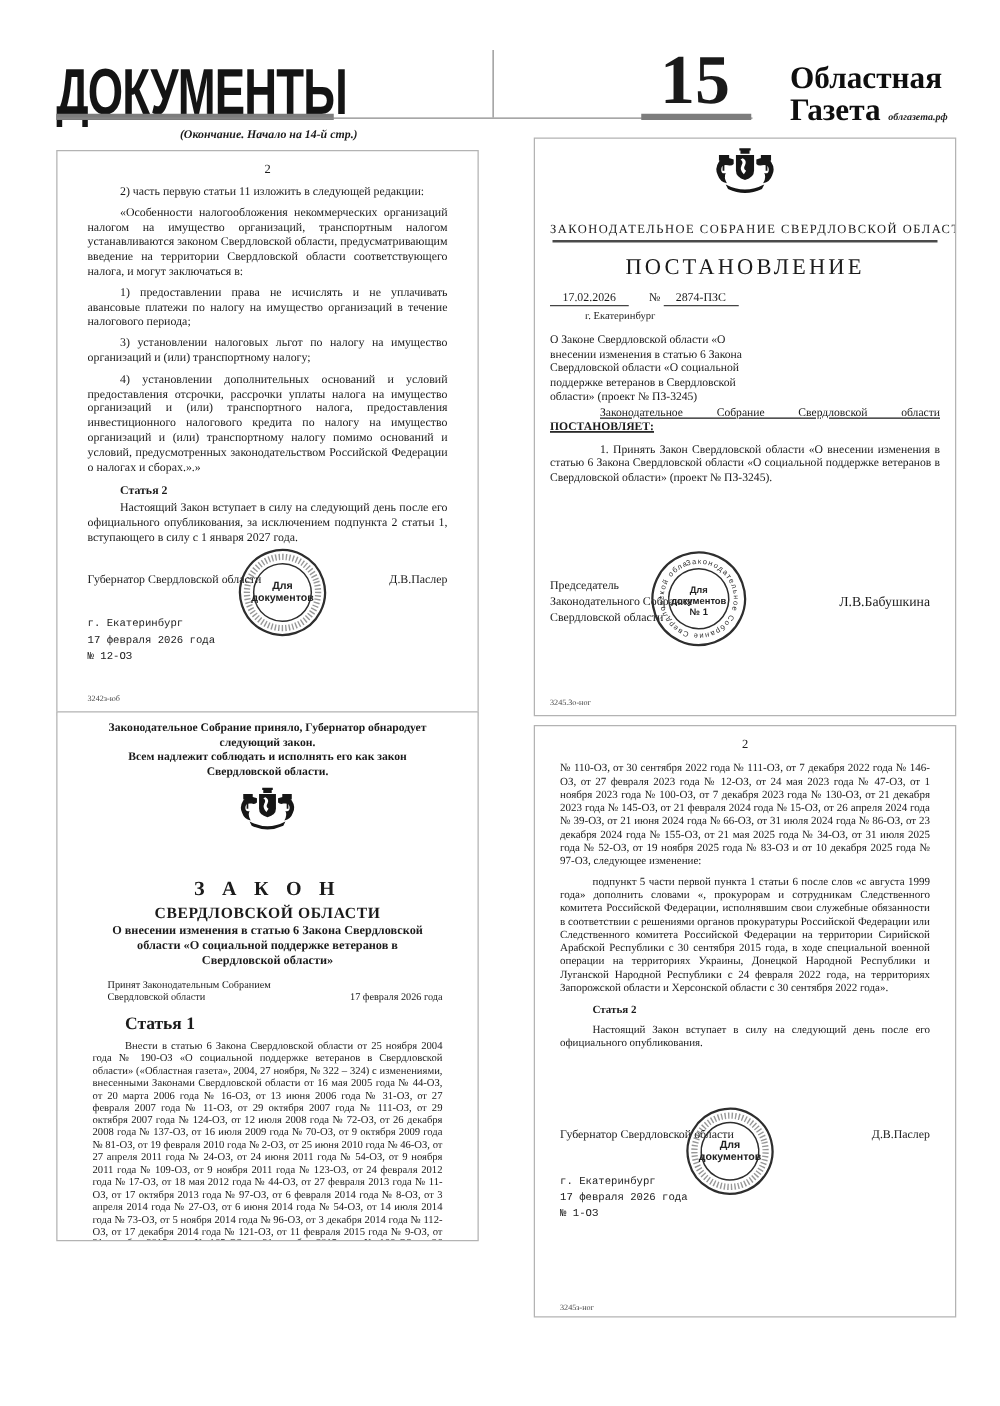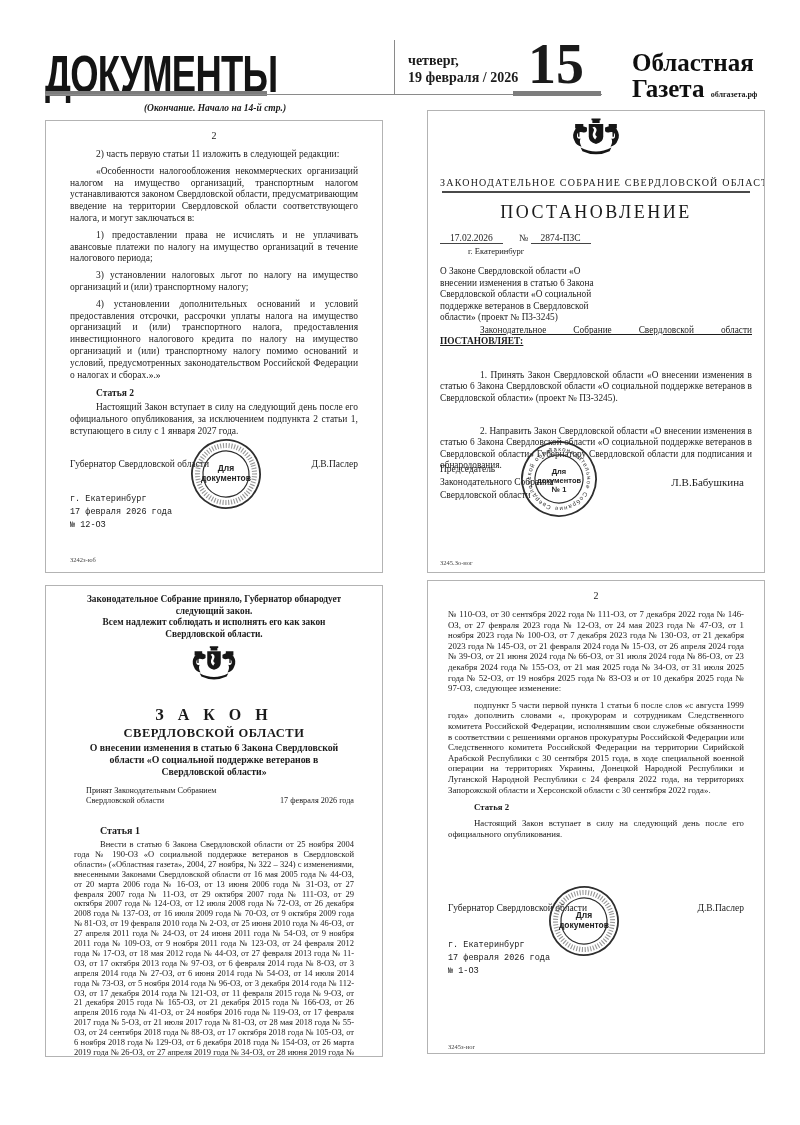--- a/index.html
+++ b/index.html
@@ -10,53 +10,53 @@
         font-weight:700;font-size:52px;letter-spacing:-1px;transform:scaleX(0.70);transform-origin:left top;
         color:#141414;white-space:nowrap;}
   .title-bar{position:absolute;left:45px;top:91px;width:222px;height:5px;background:#7d7d7d;}
   .head-rule{position:absolute;left:45px;top:94px;width:557px;height:1px;background:#8a8a8a;}
   .head-vline{position:absolute;left:394px;top:40px;width:1px;height:54px;background:#8a8a8a;}
   .head-date{position:absolute;left:408px;top:52px;font-weight:700;font-size:14px;line-height:17px;}
   .head-page{position:absolute;left:528px;top:36px;font-weight:700;font-size:56px;line-height:56px;
         font-family:"Liberation Serif",serif;color:#1a1a1a;}
   .page-bar{position:absolute;left:513px;top:91px;width:88px;height:5px;background:#7d7d7d;}
   .brand{position:absolute;left:632px;top:50px;font-weight:700;font-size:25px;line-height:26px;color:#0f0f0f;}
-  .brand-site{font-weight:700;font-size:8px;letter-spacing:0;color:#222;}
+  .brand-site{font-weight:700;font-style:italic;font-size:8px;letter-spacing:0;color:#222;}
   .continuation{position:absolute;left:45px;top:103px;width:340px;text-align:center;
         font-weight:700;font-style:italic;font-size:9.5px;}
   
   .docbox{position:absolute;border:1px solid #b3b3b3;background:#fff;overflow:hidden;box-sizing:border-box;}
   .d1{left:45px;top:120px;width:338px;height:453px;padding:0 24px;}
   .d2{left:427px;top:110px;width:338px;height:463px;padding:0 12px;}
-  .d3{left:45px;top:585px;width:338px;height:472px;padding:0 28px;}
+  .d3{left:45px;top:569px;width:338px;height:424px;padding:0 28px;}
   .d4{left:427px;top:580px;width:338px;height:474px;padding:0 20px;}
   .pgnum{text-align:center;font-size:10px;margin:9px 0 8px;}
   .para{text-align:justify;text-indent:26px;margin:0 0 5px;}
   .d1 .para{font-size:9.5px;line-height:11.8px;}
   .art-h{font-weight:700;text-indent:26px;margin:7px 0 4px;font-size:9.5px;}
   
   .d2 .emblem{text-align:center;margin-top:5px;}
   .org-line{text-align:center;font-size:10px;letter-spacing:1.2px;white-space:nowrap;margin-top:3px;}
   .org-rule{height:2px;background:#4a4a4a;margin:3px 2px 0 2px;}
   .doc-type{text-align:center;font-size:18px;letter-spacing:2.5px;margin-top:9px;}
   .date-line{margin-top:10px;font-size:9.5px;}
   .u{border-bottom:1px solid #444;padding:0 10px;}
   .d2-city{font-size:8.5px;margin:3px 0 0 28px;}
   .subject{width:158px;font-size:9.3px;line-height:11.6px;margin-top:10px;}
   .resolve{font-size:9.3px;line-height:11.4px;text-align:justify;text-indent:40px;margin-top:1px;text-decoration:underline;}
   .resolve b{text-decoration:underline;}
-  .d2 .item{font-size:9.3px;line-height:11.4px;text-align:justify;text-indent:40px;margin-top:22px;}
+  .d2 .item{font-size:9.3px;line-height:11.4px;text-align:justify;text-indent:40px;margin-top:6px;}
   
   .preamble{text-align:center;font-weight:700;font-size:9.3px;line-height:11.5px;margin-top:8px;}
   .d3 .emblem{text-align:center;margin-top:4px;}
-  .law-word{text-align:center;font-weight:700;font-size:16px;letter-spacing:5px;margin-top:8px;}
+  .law-word{text-align:center;font-weight:700;font-size:16px;letter-spacing:5px;margin-top:20px;}
   .law-region{text-align:center;font-weight:700;font-size:12.5px;letter-spacing:0.5px;margin-top:2px;}
   .law-title{text-align:center;font-weight:700;font-size:9.8px;line-height:11.8px;max-width:252px;margin:1px auto 0;}
   .adopted{display:flex;justify-content:space-between;align-items:flex-end;font-size:8.2px;line-height:9.8px;margin-top:9px;margin-left:12px;}
-  .d3 .art-h{font-size:10px;margin-top:19px;}
+  .d3 .art-h{font-size:14px;margin-top:9px;}
   .d3 .body{font-size:8.5px;line-height:9.9px;text-align:justify;text-indent:26px;}
   
   .d4 .para{font-size:8.8px;line-height:10.6px;margin-top:6px;}
   .noindent{text-indent:0;}
   .d4 .art-h{font-size:8.8px;}
   .sig-left{position:absolute;}
   .sig-right{position:absolute;}
   .type{position:absolute;font-family:"Liberation Mono",monospace;font-size:8.5px;line-height:13px;color:#222;}
   .slug{position:absolute;font-size:6.5px;color:#444;}
   .stamp{position:absolute;}
@@ -64,24 +64,20 @@
 </style>
 </head>
 <body>
 
 <div class="page">
 
   <div class="masthead-title">ДОКУМЕНТЫ</div>
   <div class="title-bar"></div>
   <div class="head-rule"></div>
   <div class="head-vline"></div>
-  <div class="head-date">
-    <div>четверг,</div>
-    <div>19 февраля / 2026</div>
-  </div>
   <div class="head-page">15</div>
   <div class="page-bar"></div>
   <div class="brand">
     <div>Областная</div>
     <div><span>Газета</span>
       <span class="brand-site">облгазета.рф</span></div>
   </div>
   <div class="continuation">(Окончание. Начало на 14-й стр.)</div>
 
   <div class="docbox d1">
@@ -139,21 +135,20 @@
       <span class="u">17.02.2026</span>
       <span style="padding-left:14px;">№</span>
       <span class="u">2874-ПЗС</span>
     </div>
     <div class="d2-city">г. Екатеринбург</div>
     <div class="subject">О Законе Свердловской области «О внесении изменения в статью 6 Закона Свердловской области «О социальной поддержке ветеранов в Свердловской области» (проект № ПЗ-3245)</div>
     <div class="resolve">
       <span>Законодательное Собрание Свердловской области </span><b>ПОСТАНОВЛЯЕТ:</b>
     </div>
     <div class="item">1. Принять Закон Свердловской области «О внесении изменения в статью 6 Закона Свердловской области «О социальной поддержке ветеранов в Свердловской области» (проект № ПЗ-3245).</div>
-    <div class="item">2. Направить Закон Свердловской области «О внесении изменения в статью 6 Закона Свердловской области «О социальной поддержке ветеранов в Свердловской области» Губернатору Свердловской области для подписания и обнародования.</div>
 
     <div class="sig-left" style="left:12px;top:352px;font-size:9.5px;line-height:13px;">
       <div>Председатель</div>
       <div>Законодательного Собрания</div>
       <div>Свердловской области</div>
     </div>
     <div class="sig-right" style="right:20px;top:365px;font-size:11px;">Л.В.Бабушкина</div>
 
     <div class="stamp" style="left:91px;top:328px;">
       <svg width="80" height="80" viewBox="0 0 80 80">

